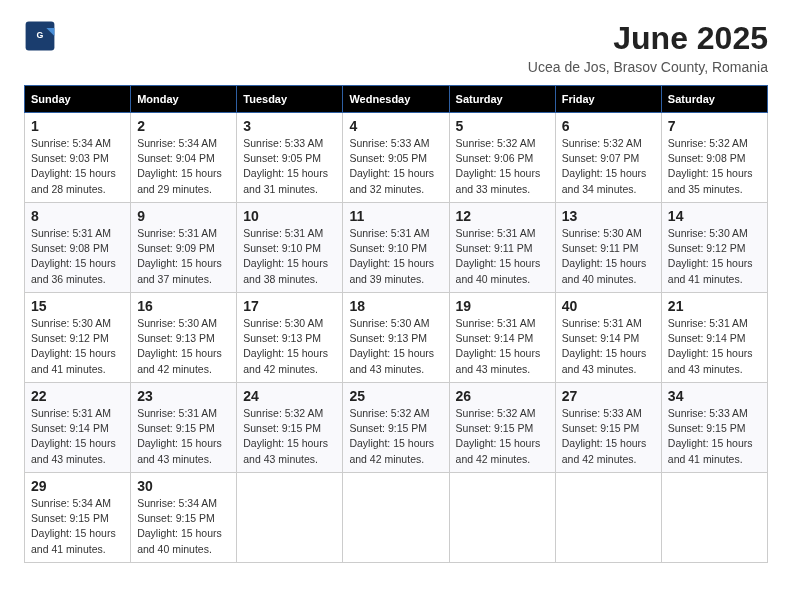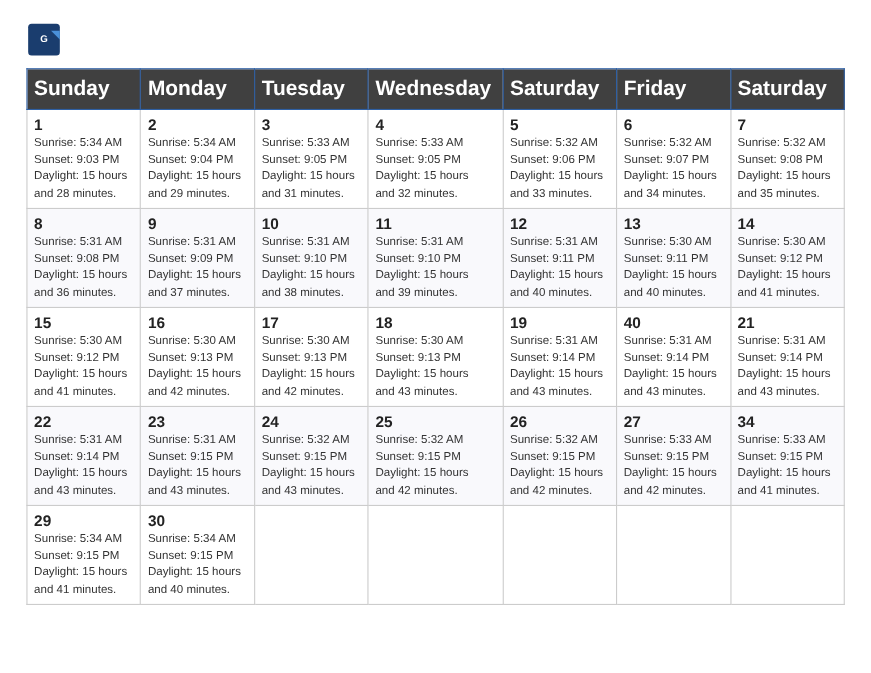--- a/index.html
+++ b/index.html
@@ -46,24 +46,24 @@
       font-size: 14px;
       color: #555;
       margin-top: 2px;
     }
     .calendar {
       width: 100%;
       border-collapse: collapse;
       font-size: 11px;
     }
     .calendar th {
-      background: #404040;
+      background: #000000;
       color: #fff;
       font-weight: bold;
-      font-size: 19px;
+      font-size: 11px;
       padding: 7px 6px;
       text-align: left;
       border: 1px solid #2e5fa3;
     }
     .calendar td {
       border: 1px solid #ccc;
       vertical-align: top;
       padding: 5px 6px;
       background: #fff;
       min-width: 100px;
@@ -97,20 +97,24 @@
 </head>
 <body>
 
 <div class="header-area">
   <div class="logo">
     <svg class="logo-icon" viewBox="0 0 40 40">
       <rect x="2" y="2" width="36" height="36" rx="4" fill="#1a3d6e"></rect>
       <text x="20" y="20" font-family="Arial" font-weight="bold" font-size="11" fill="white" text-anchor="middle" dominant-baseline="middle">G</text>
       <polygon points="28,10 38,10 38,20" fill="#4a90d9"></polygon>
     </svg>
+  </div>
+  <div class="title-area">
+    <div class="month-title">June 2025</div>
+    <div class="location-title">Ucea de Jos, Brasov County, Romania</div>
   </div>
 </div>
 
 <table class="calendar">
   <thead>
     <tr>
       <th>Sunday</th>
       <th>Monday</th>
       <th>Tuesday</th>
       <th>Wednesday</th>

